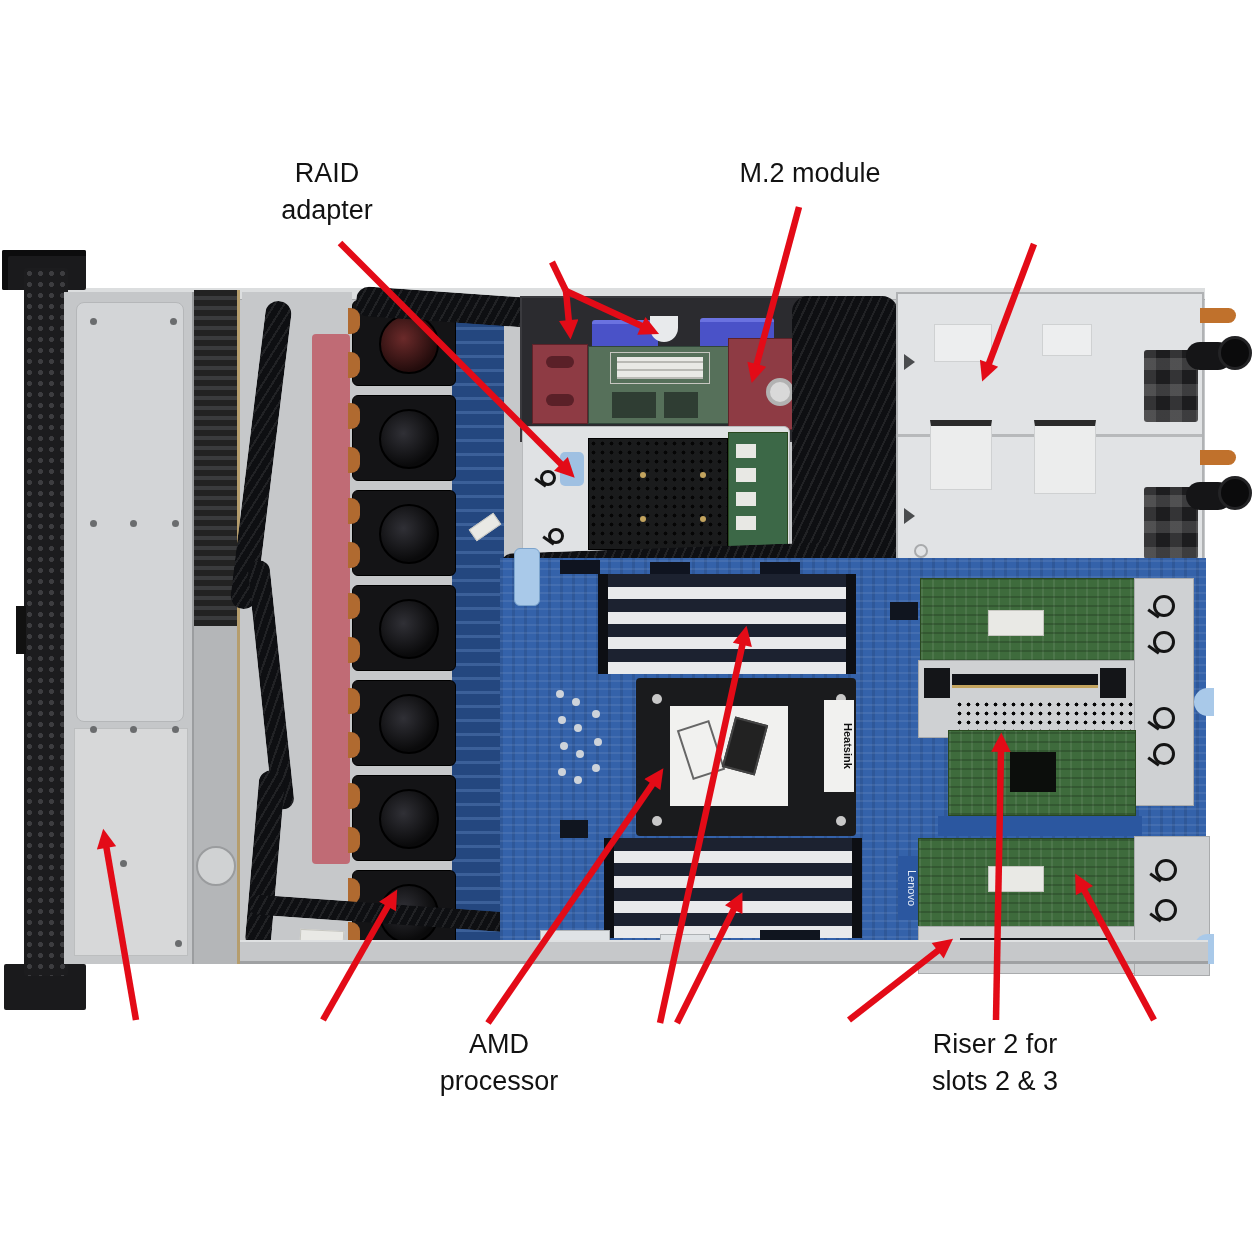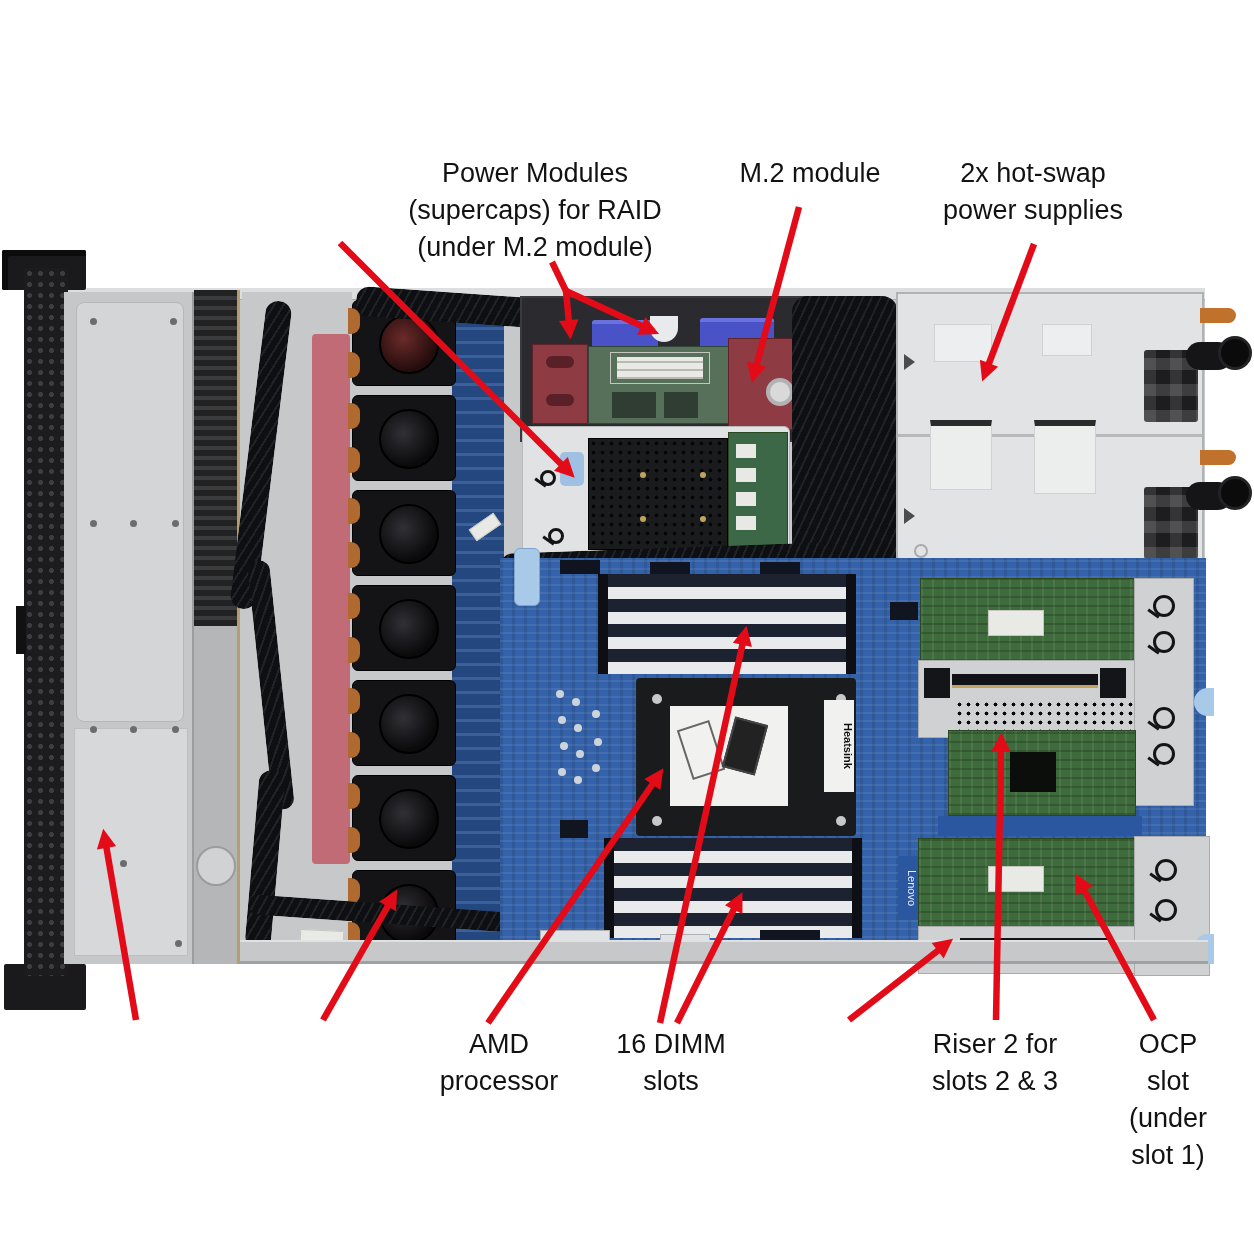--- a/index.html
+++ b/index.html
@@ -209,27 +209,20 @@
       <line x1="323" y1="1020" x2="389" y2="904" marker-end="url(#ah)"></line>
       <line x1="488" y1="1023" x2="654" y2="782" marker-end="url(#ah)"></line>
       <line x1="660" y1="1023" x2="743" y2="642" marker-end="url(#ah)"></line>
       <line x1="677" y1="1023" x2="735" y2="907" marker-end="url(#ah)"></line>
       <line x1="849" y1="1020" x2="940" y2="949" marker-end="url(#ah)"></line>
       <line x1="996" y1="1020" x2="1001" y2="749" marker-end="url(#ah)"></line>
       <line x1="1154" y1="1020" x2="1083" y2="888" marker-end="url(#ah)"></line>
     </g>
   </svg>
 
-  <div class="callout" style="left:535px;top:155px;">Power Modules
-(supercaps) for RAID
-(under M.2 module)</div>
+  <div class="callout" style="left:327px;top:155px;">RAID
+adapter</div>
   <div class="callout" style="left:810px;top:155px;">M.2 module</div>
-  <div class="callout" style="left:1033px;top:155px;">2x hot-swap
-power supplies</div>
   <div class="callout" style="left:499px;top:1026px;text-align:center;">AMD
 processor</div>
-  <div class="callout" style="left:671px;top:1026px;">16 DIMM
-slots</div>
   <div class="callout" style="left:995px;top:1026px;">Riser 2 for
 slots 2 &amp; 3</div>
-  <div class="callout" style="left:1168px;top:1026px;">OCP slot
-(under slot 1)</div>
 </div>
 
 </body></html>

